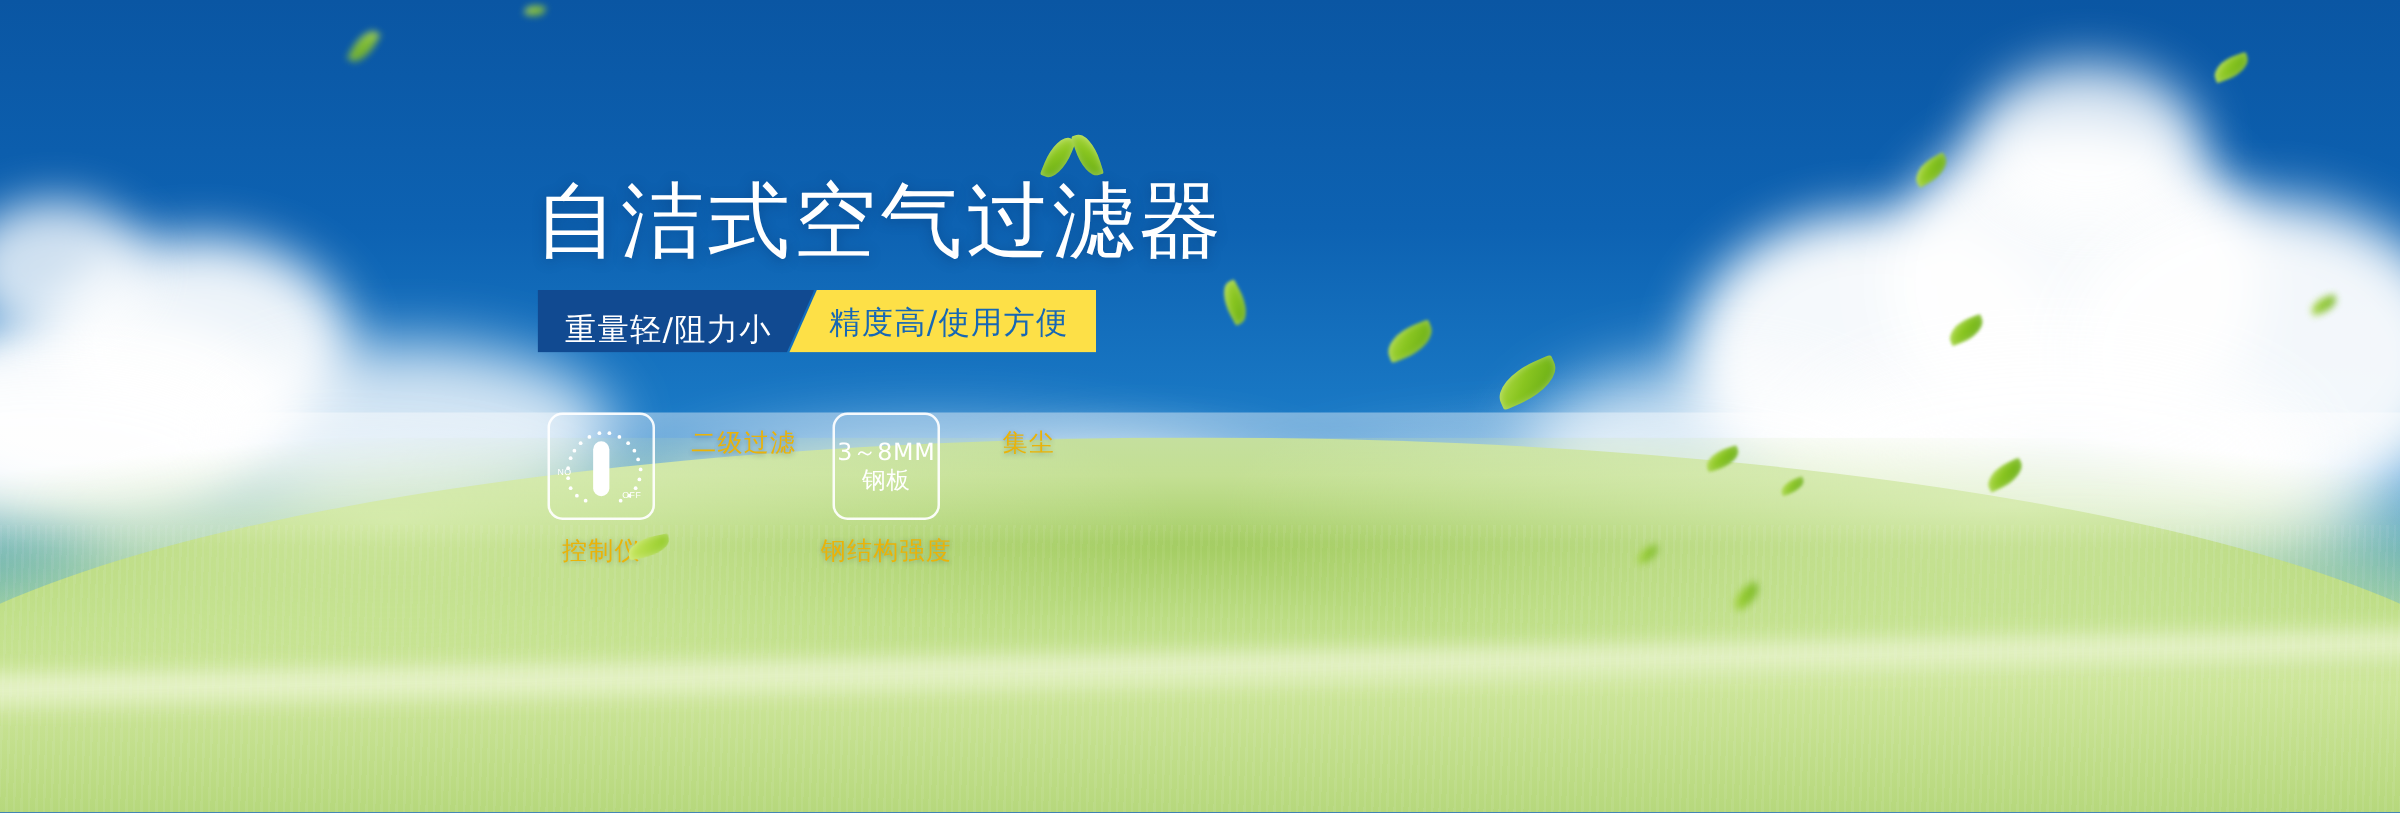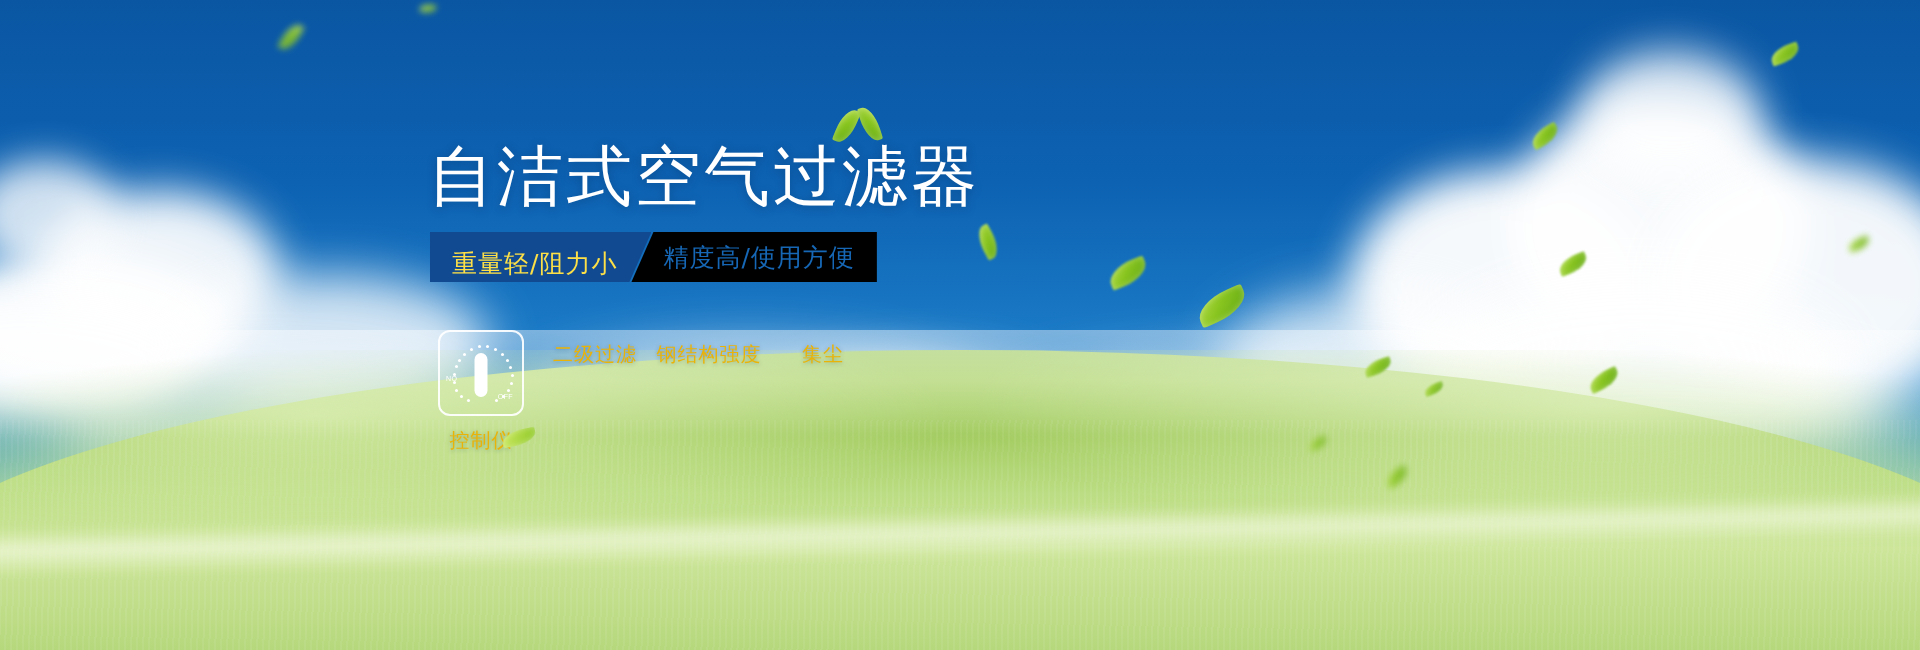--- a/index.html
+++ b/index.html
@@ -97,27 +97,27 @@
   .title-leaf-b{left:862px;top:106px;width:16px;height:36px;transform:rotate(-18deg) scaleX(-1);}
 
   
   .tabs{position:absolute;left:430px;top:232px;display:flex;height:50px;}
   .tab{
     display:flex;align-items:center;justify-content:center;
     font-size:25px;letter-spacing:1px;white-space:nowrap;
     font-family:"DejaVu Sans","Liberation Sans",sans-serif;
   }
   .tab-primary{
-    background:#114a91;color:#fde047;
+    background:#114a91;color:#ffffff;
     padding:12px 20px 0 22px;
     clip-path:polygon(0 0,100% 0,calc(100% - 22px) 100%,0 100%);
     padding-right:34px;
   }
   .tab-secondary{
-    background:#000000;color:#1667b5;
+    background:#fde047;color:#1667b5;
     padding:0 22px 0 10px;
     margin-left:-20px;
     clip-path:polygon(22px 0,100% 0,100% 100%,0 100%);
     padding-left:32px;
   }
 
   
   .features{position:absolute;left:438px;top:330px;display:flex;gap:28px;}
   .feature{width:86px;display:flex;flex-direction:column;align-items:center;}
   .fbox{
@@ -302,20 +302,26 @@
         </div>
         <div class="flabel">控制仪</div>
       </div>
 
       <div class="feature">
         <div class="flabel">二级过滤</div>
       </div>
 
 
       <div class="feature">
+        <div class="fbox">
+          <div class="ftext">
+            <div>3～8MM</div>
+            <div>钢板</div>
+          </div>
+        </div>
         <div class="flabel">钢结构强度</div>
       </div>
 
       <div class="feature">
         <div class="flabel">集尘</div>
         <div class="leaf leaf-near-label"></div>
       </div>
 
     </div>
   </div>

